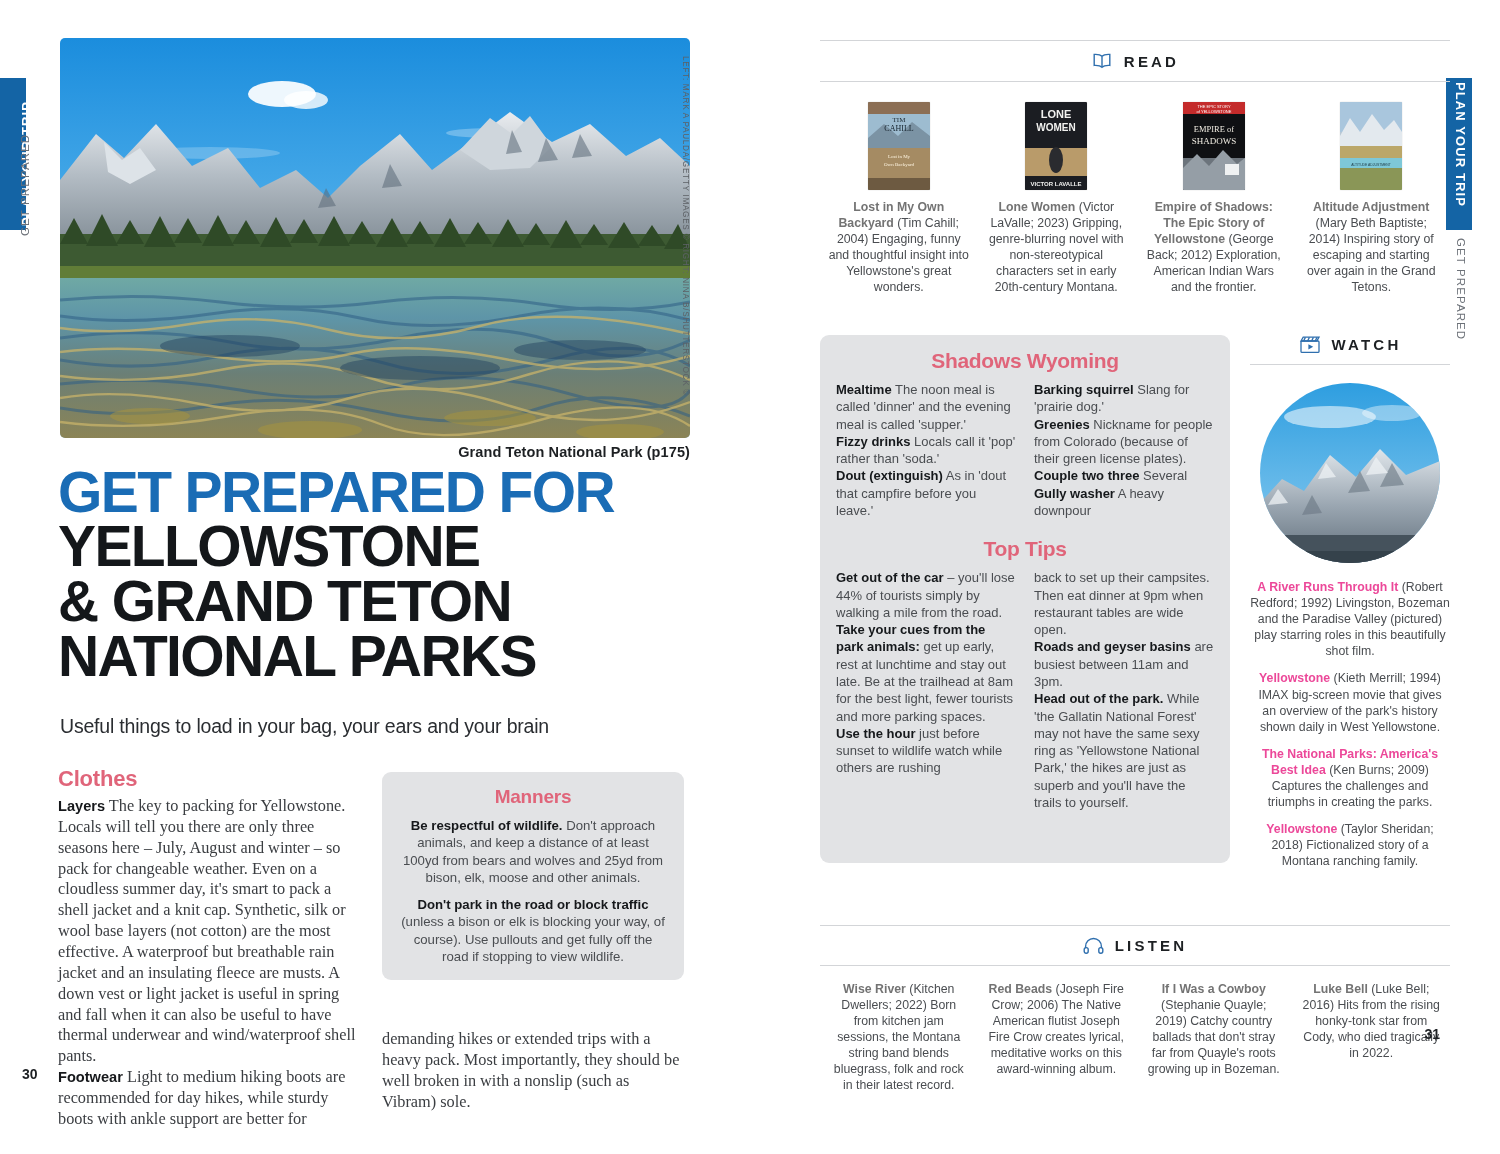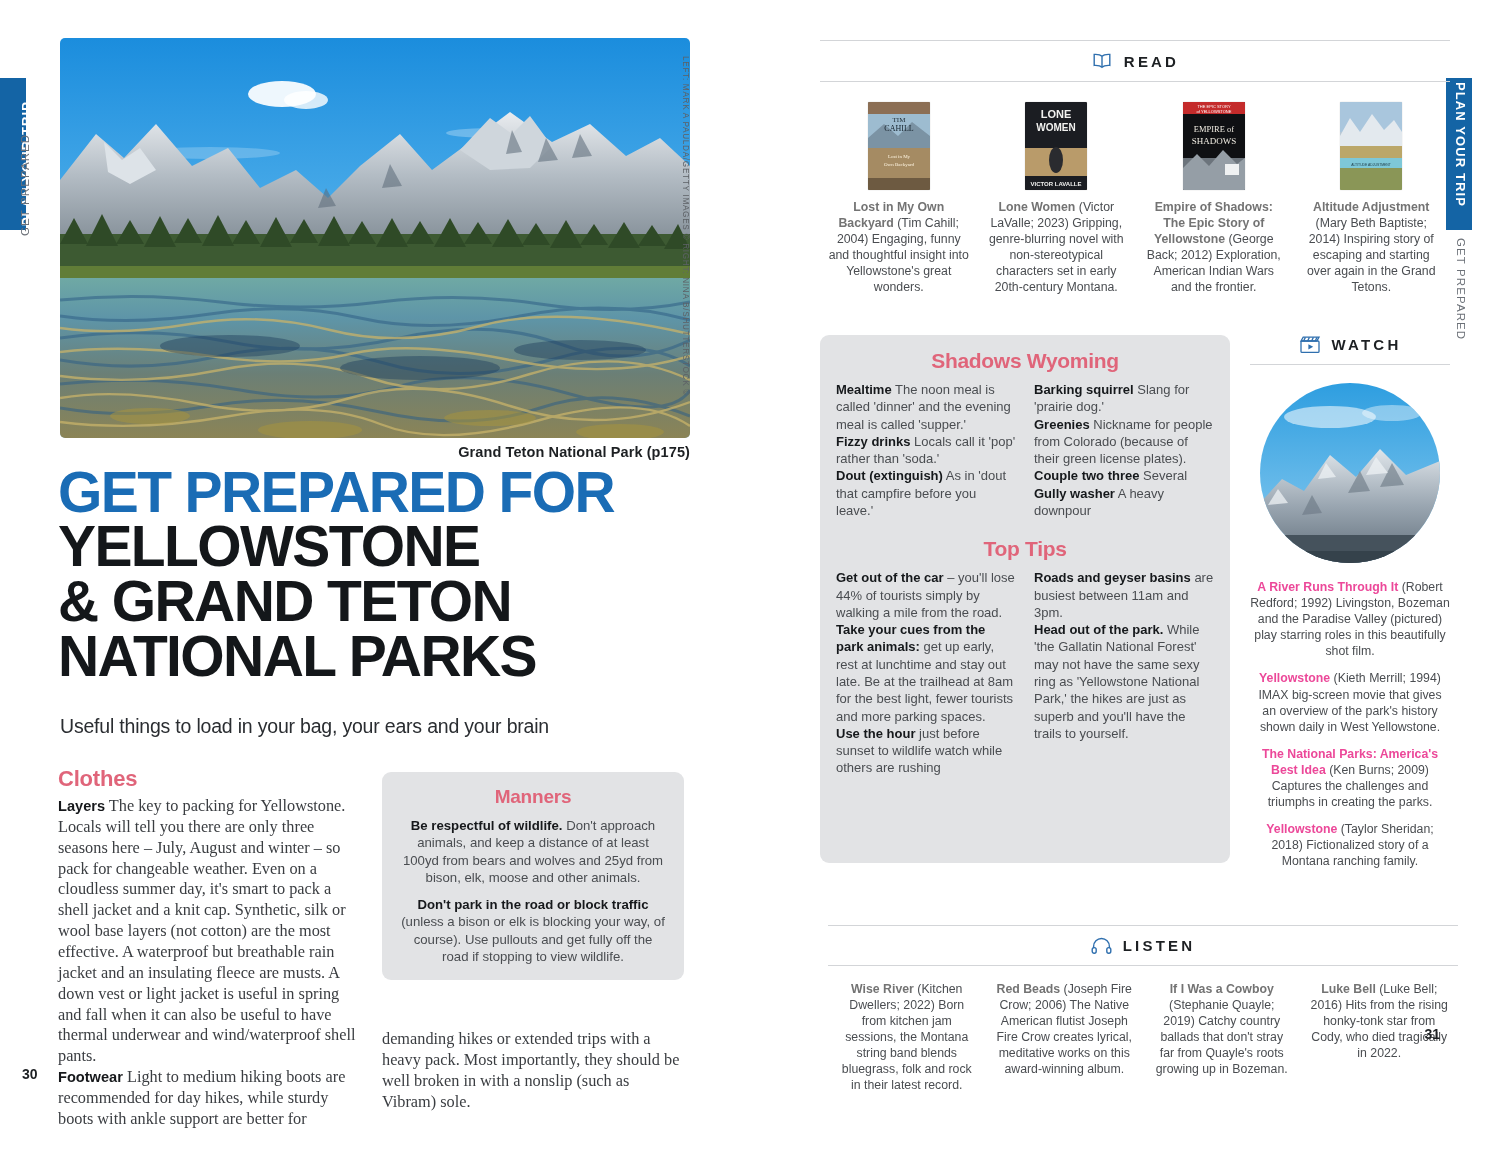--- a/index.html
+++ b/index.html
@@ -150,21 +150,21 @@
 
   .watch-section { position: absolute; left: 500px; top: 335px; width: 200px; }
   .watch-photo {
     width: 180px; height: 180px; border-radius: 50%; overflow: hidden;
     margin: 18px auto 16px;
   }
   .watch-photo svg { display: block; width: 100%; height: 100%; }
   .watch-txt { font-size: 12.3px; line-height: 1.31; color: #4a4d51; text-align: center; margin-bottom: 11px; }
   .watch-txt b { color: #ec4899; }
 
-  .listen-section { position: absolute; left: 78px; top: 925px; width: 630px; }
+  .listen-section { position: absolute; left: 70px; top: 925px; width: 630px; }
   .listen-grid { display: flex; margin-top: 16px; }
   .listen-item { width: 25%; padding: 0 9px; text-align: center; }
 
   .page-num-right {
     position: absolute; right: 60px; top: 1026px;
     font-size: 14px; font-weight: bold; color: #1d2023;
   }
 </style>
 </head>
 <body>
@@ -433,20 +433,21 @@
       </div>
 
       <div class="panel-title tips">Top Tips</div>
       <div class="panel-cols">
         <div class="panel-col">
           <p><b>Get out of the car</b><span> – you'll lose 44% of tourists simply by walking a mile from the road.</span></p>
           <p><b>Take your cues from the park animals:</b><span> get up early, rest at lunchtime and stay out late. Be at the trailhead at 8am for the best light, fewer tourists and more parking spaces.</span></p>
           <p><b>Use the hour</b><span> just before sunset to wildlife watch while others are rushing</span></p>
         </div>
         <div class="panel-col">
+          <p><span>back to set up their campsites. Then eat dinner at 9pm when restaurant tables are wide open.</span></p>
           <p><b>Roads and geyser basins</b><span> are busiest between 11am and 3pm.</span></p>
           <p><b>Head out of the park.</b><span> While 'the Gallatin National Forest' may not have the same sexy ring as 'Yellowstone National Park,' the hikes are just as superb and you'll have the trails to yourself.</span></p>
         </div>
       </div>
     </div>
 
     <div class="watch-section">
       <div class="sec-head-wrap" style="padding-bottom:10px;">
         <span class="sec-icon">
           <svg width="22" height="19" viewBox="0 0 22 19" fill="none" stroke="#2f6fae" stroke-width="1.3">

